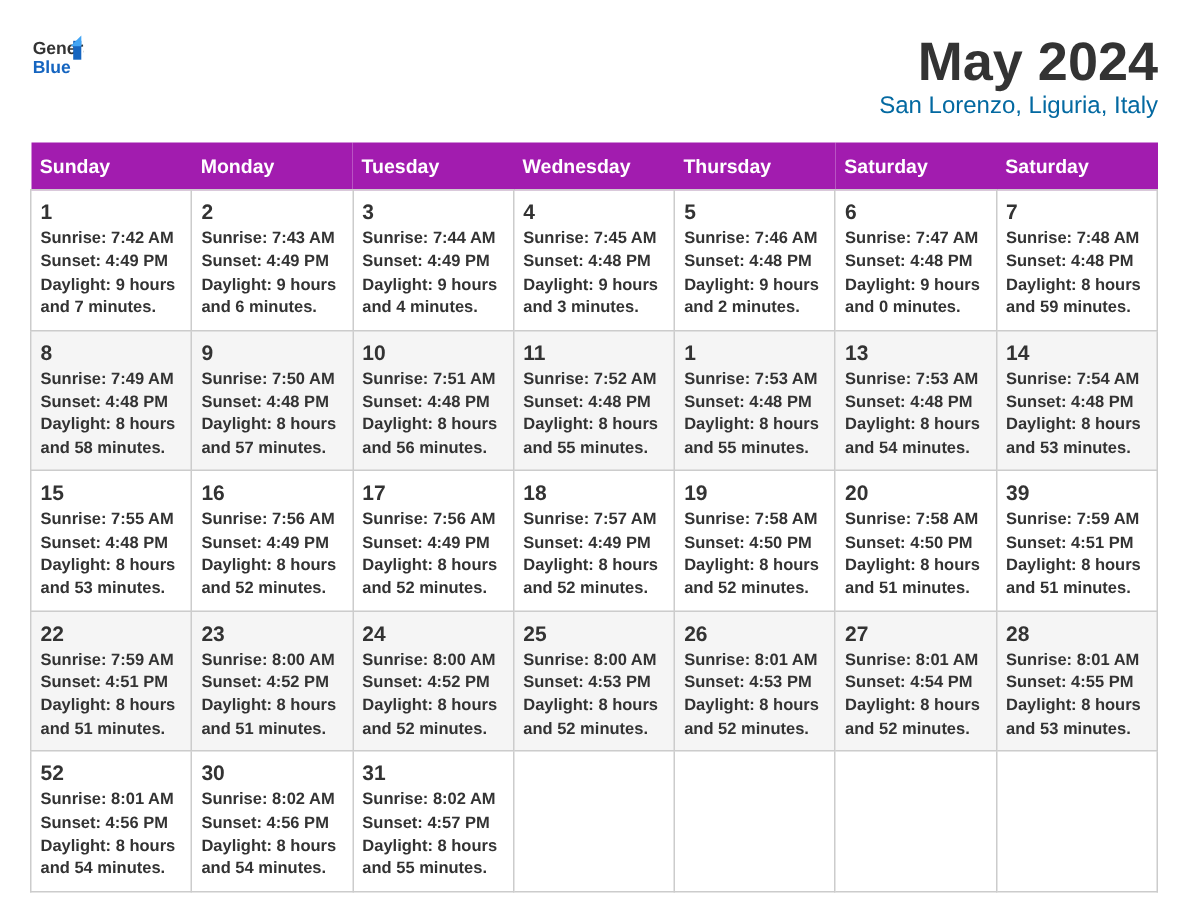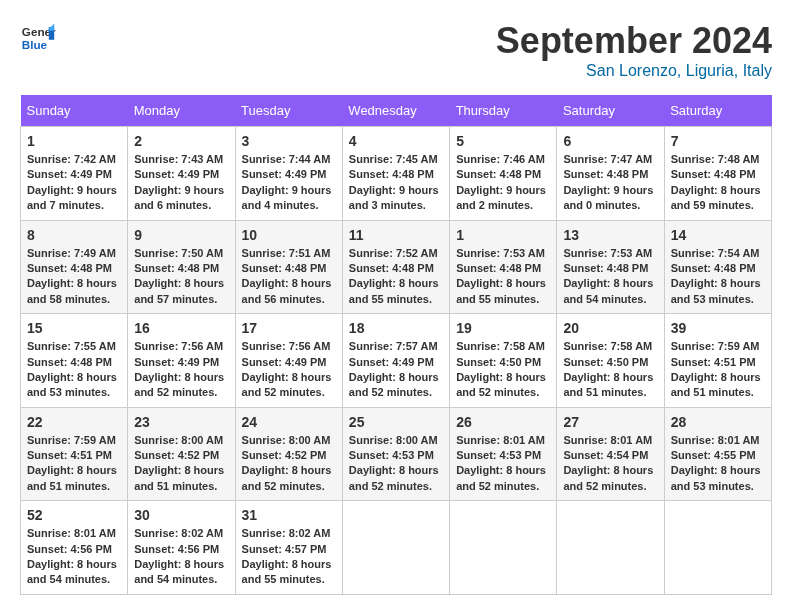--- a/index.html
+++ b/index.html
@@ -36,26 +36,26 @@
     .location-title {
       font-size: 16px;
       color: #0369a1;
     }
     table {
       width: 100%;
       border-collapse: collapse;
       font-size: 11px;
     }
     th {
-      background-color: #8b5cf6;
+      background-color: #a21caf;
       color: #fff;
       padding: 8px 6px;
       text-align: left;
       font-size: 13px;
-      font-weight: normal;
+      font-weight: bold;
     }
     td {
       border: 1px solid #ccc;
       padding: 6px;
       vertical-align: top;
       width: 14.28%;
       min-height: 80px;
     }
     tr:nth-child(even) td {
       background-color: #f5f5f5;
@@ -85,21 +85,21 @@
 <div class="header-section">
   <div class="logo">
     <svg class="logo-icon" viewBox="0 0 40 40">
       <text x="2" y="18" font-size="13" font-weight="bold" fill="#333">General</text>
       <text x="2" y="32" font-size="13" font-weight="bold" fill="#1565C0">Blue</text>
       <polygon points="32,8 38,8 38,22 32,22" fill="#1565C0"></polygon>
       <polygon points="30,12 38,4 38,12" fill="#42A5F5"></polygon>
     </svg>
   </div>
   <div class="title-section">
-    <div class="month-title">September 2024</div>
+    <div class="month-title">May 2024</div>
     <div class="location-title">San Lorenzo, Liguria, Italy</div>
   </div>
 </div>
 
 <table>
   <thead>
     <tr>
     <th>Sunday</th>
         <th>Monday</th>
         <th>Tuesday</th>

